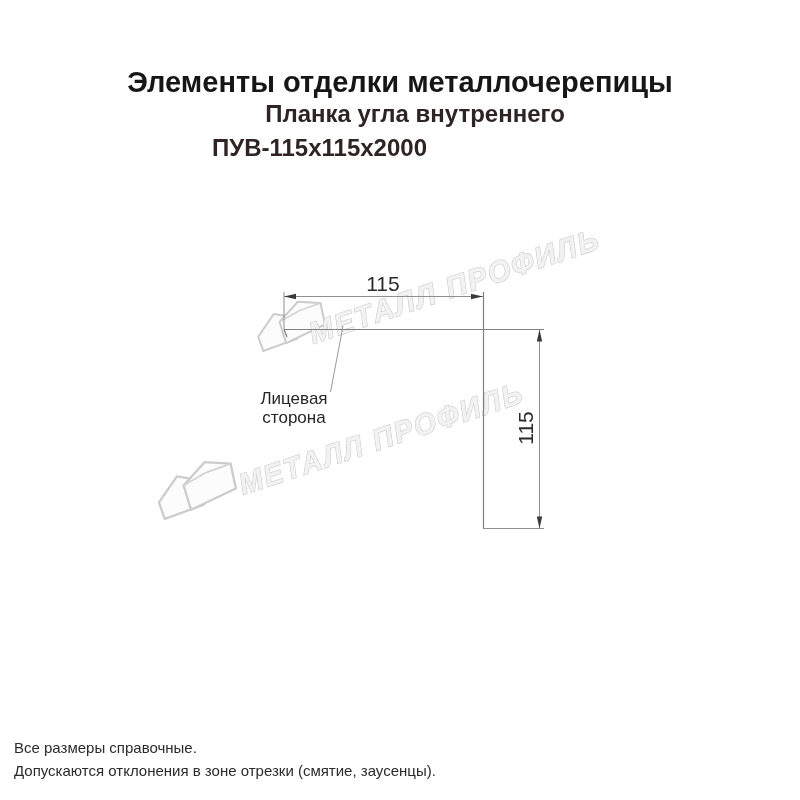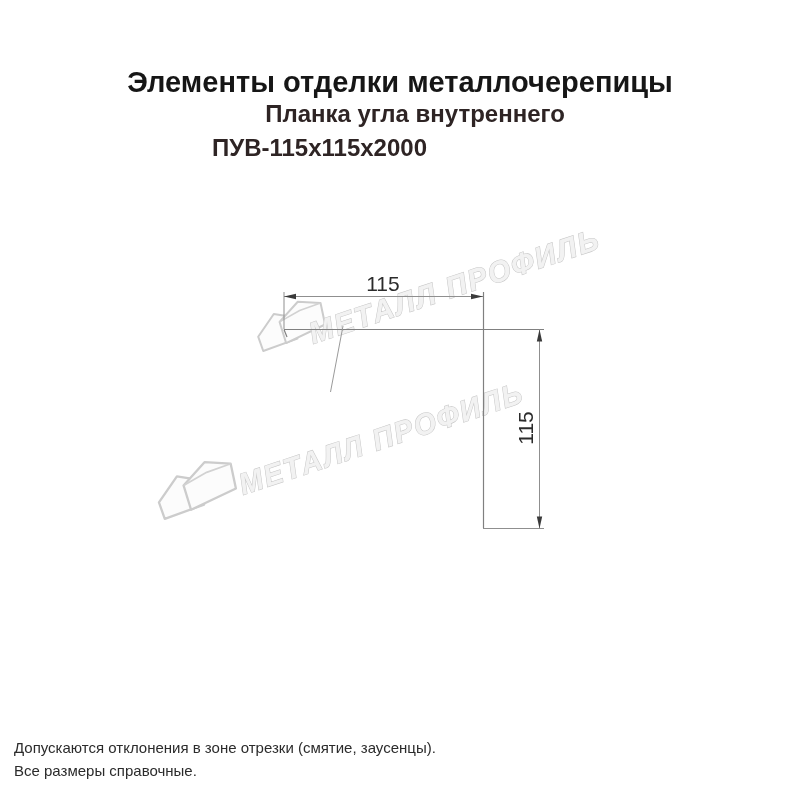--- a/index.html
+++ b/index.html
@@ -79,19 +79,23 @@
 
     <line class="thin-line" x1="483" y1="528.5" x2="544" y2="528.5"></line>
     <line class="thin-line" x1="539.5" y1="329" x2="539.5" y2="528"></line>
     <polygon class="arrow" points="539.5,329.5 536.8,341.5 542.2,341.5"></polygon>
     <polygon class="arrow" points="539.5,528.5 536.8,516.5 542.2,516.5"></polygon>
     <text class="dim-label" transform="translate(533,428) rotate(-90)" text-anchor="middle">115</text>
 
     <line class="leader-line" x1="343" y1="326" x2="330.5" y2="392"></line>
   </svg>
 
+  <div class="face-label">
+    <div>Лицевая</div>
+    <div>сторона</div>
+  </div>
 
   <div class="footer">
+    <div>Все размеры справочные.</div>
     <div>Допускаются отклонения в зоне отрезки (смятие, заусенцы).</div>
-    <div>Все размеры справочные.</div>
   </div>
 
 </div>
 
 </body></html>

